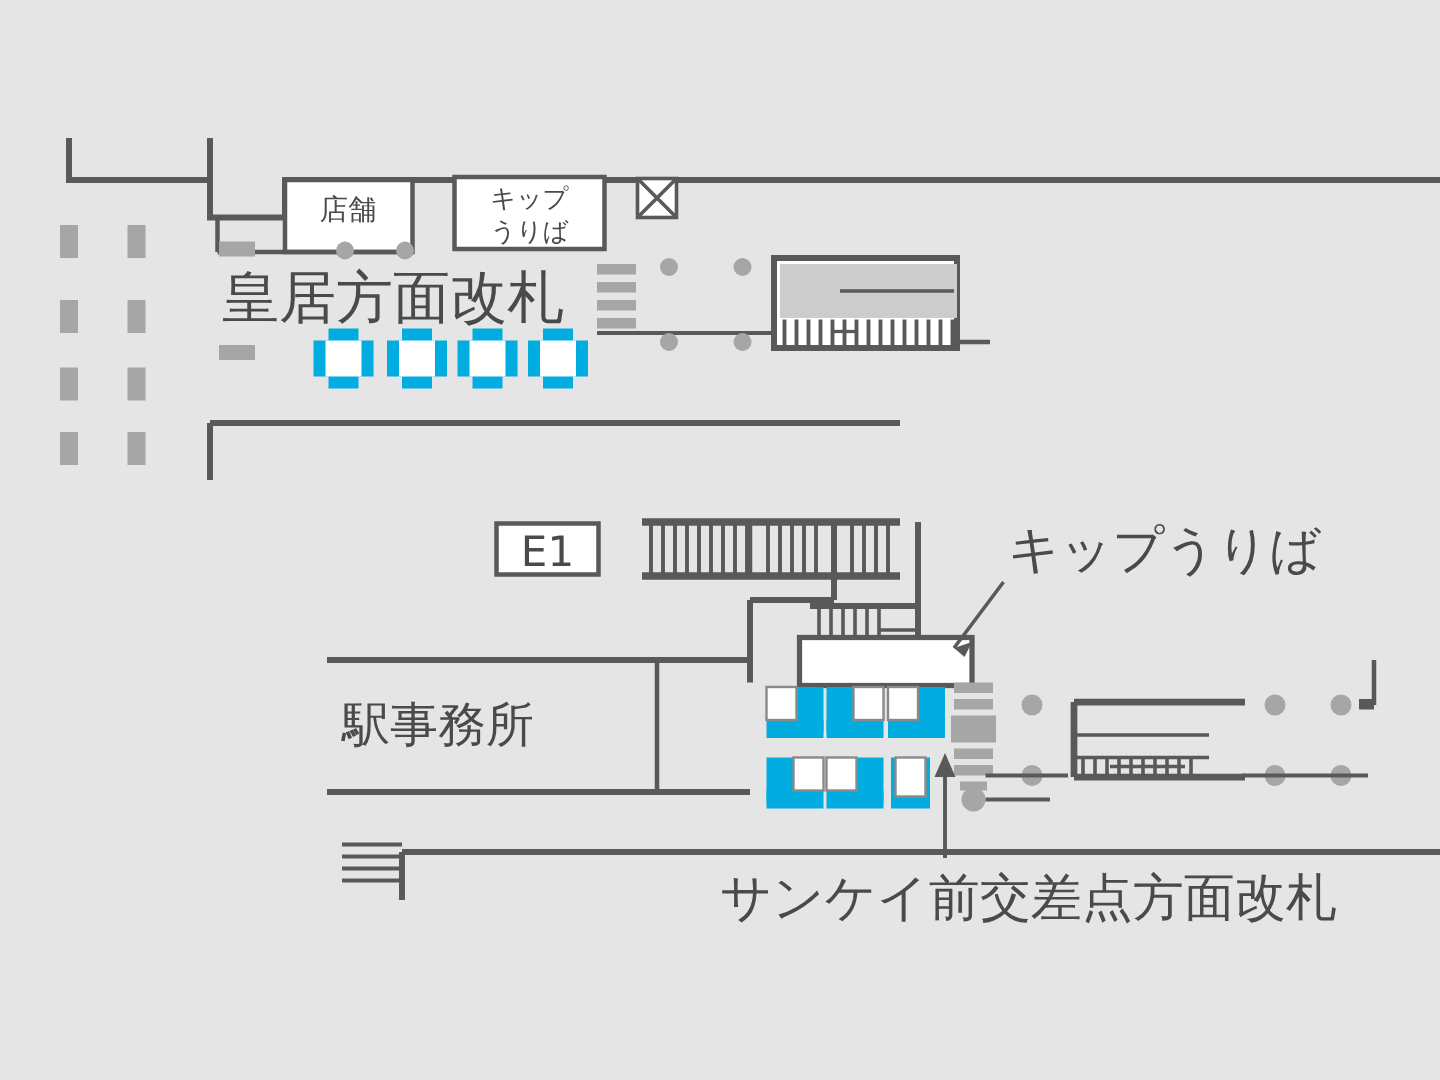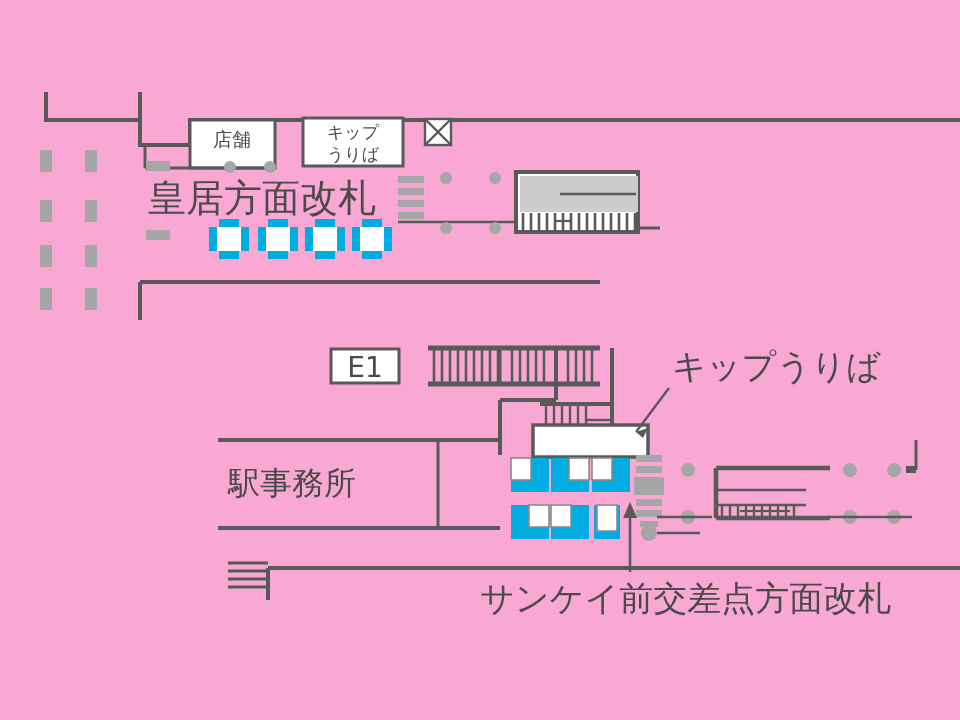--- a/index.html
+++ b/index.html
@@ -12,21 +12,21 @@
     width: 960px;
     height: 720px;
     font-family: "Liberation Sans", "DejaVu Sans", sans-serif;
     overflow: hidden;
     position: relative;
   }
   #stage {
     position: relative;
     width: 960px;
     height: 720px;
-    background: #f9a8d4;
+    background: #e5e5e5;
   }
   svg#map {
     position: absolute;
     left: 0;
     top: 0;
     width: 960px;
     height: 720px;
     display: block;
   }
   .lbl {

